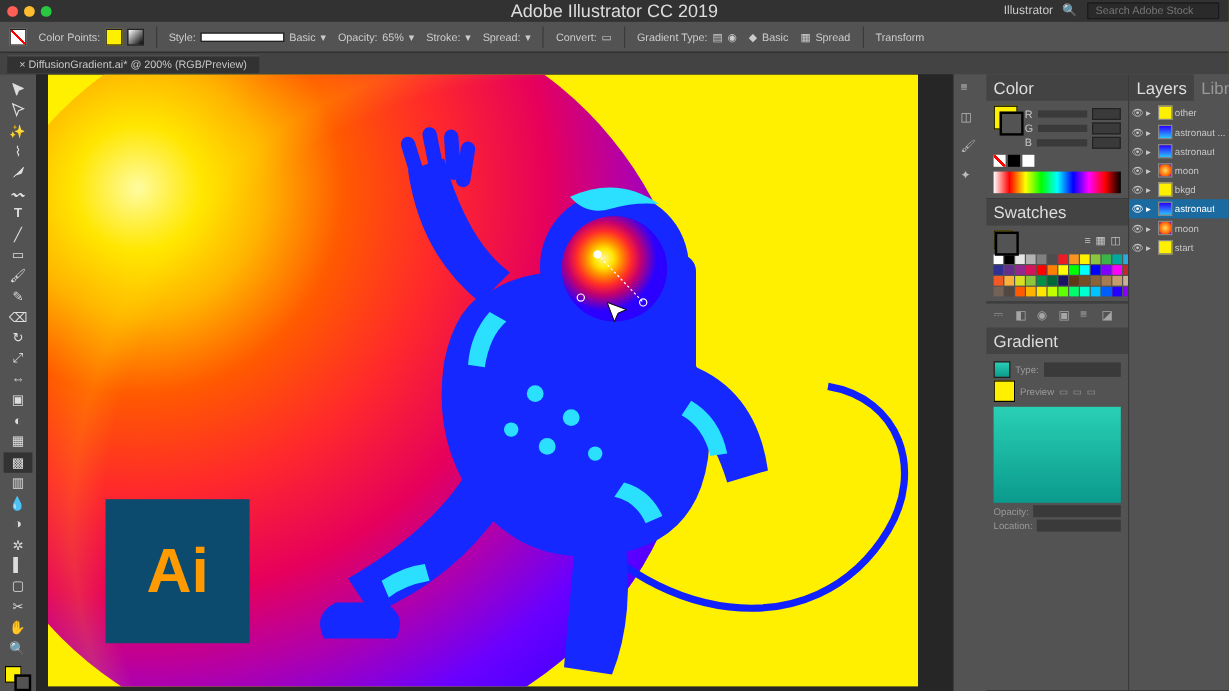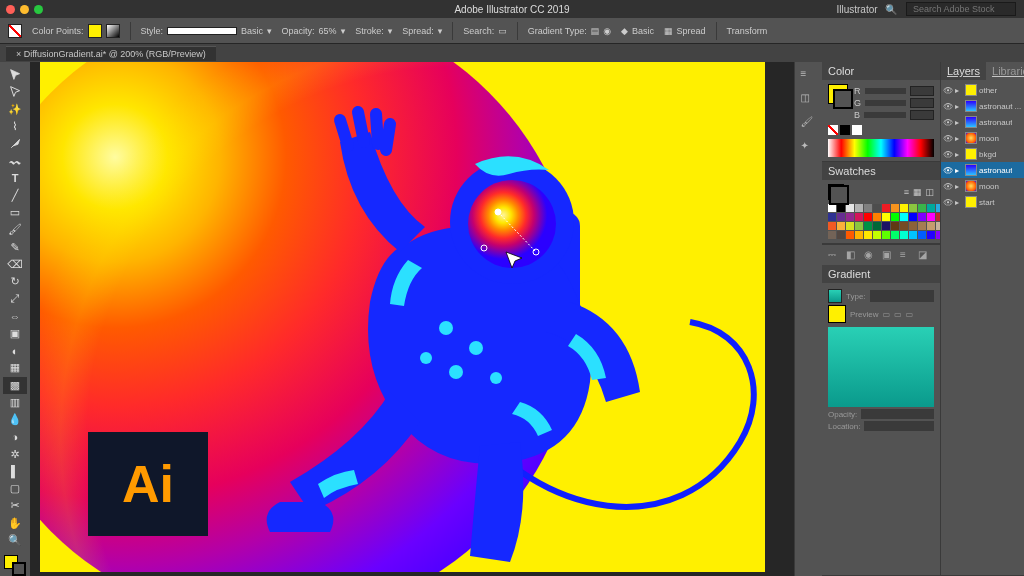--- a/index.html
+++ b/index.html
@@ -3,21 +3,21 @@
 <meta charset="utf-8">
 <style>
 * { margin: 0; padding: 0; box-sizing: border-box; font-family: "Segoe UI", Tahoma, sans-serif; }
 body { background: #323232; color: #c8c8c8; width: 1024px; height: 576px; overflow: hidden; font-size: 10px; }
 .titlebar { height: 18px; background: #323232; display: flex; align-items: center; justify-content: center; position: relative; }
 .traffic-lights { position: absolute; left: 6px; display: flex; gap: 5px; }
 .traffic-lights span { width: 9px; height: 9px; border-radius: 50%; display: inline-block; }
 .tl-red { background: #ff5f57; }
 .tl-yellow { background: #febc2e; }
 .tl-green { background: #28c840; }
-.titlebar .title { font-size: 10px; color: #ddd; }
+.titlebar .title { font-size: 15px; color: #ddd; }
 .essentials { position: absolute; right: 8px; display:flex; align-items:center; gap:8px; }
 .search-stock { background:#2a2a2a; border:1px solid #1a1a1a; padding:1px 6px; font-size:9px; color:#888; width:110px; }
 
 .options-bar { height: 26px; background: #535353; display: flex; align-items: center; gap: 10px; padding: 0 8px; border-bottom: 1px solid #262626; font-size: 9px; }
 .options-bar .swatch { width: 14px; height: 14px; background: #fff000; border:1px solid #222; }
 .options-bar .item { display:flex; align-items:center; gap:4px; color:#ccc; }
 .stroke-line { width:70px; height:8px; background: linear-gradient(#fff,#fff); border:1px solid #222; }
 .vr { width:1px; height:18px; background:#3a3a3a; }
 
 .doc-tab-bar { height: 18px; background: #434343; display:flex; align-items:center; padding-left:6px; font-size:9px; }
@@ -33,33 +33,33 @@
 .tool-fillstroke .stroke { position:absolute; width:14px; height:14px; background:#535353; border:2px solid #000; bottom:0; right:0; }
 
 .canvas-area { flex:1; background:#262626; position:relative; overflow:hidden; }
 .artboard { position:absolute; left:10px; top:0; width:725px; height:510px; background:#fff000; overflow:hidden; }
 .planet { position:absolute; left:-80px; top:-60px; width:620px; height:620px; border-radius:50%;
   background: radial-gradient(circle at 25% 25%, #fffca0 0%, #ffe600 8%, #ffb400 16%, #ff5a00 26%, #ff2a2a 38%, #e6005c 52%, #b300a8 62%, #6a00ff 74%, #2b00ff 90%, #1400a8 100%); }
 .planet-glow { position:absolute; left:-80px; top:-60px; width:620px; height:620px; border-radius:50%;
   background: radial-gradient(circle at 80% 70%, rgba(255,240,0,0.0) 56%, rgba(255,240,0,0.15) 60%, rgba(255,240,0,0) 66%); }
 .logo-text { position:absolute; top:32px; left:50%; transform:translateX(-50%); font-size:28px; letter-spacing:6px; color:#0d7ba0; font-weight:500; }
 .logo-text .u { color:#ff5a00; }
-.ai-badge { position:absolute; left:48px; bottom:36px; width:120px; height:104px; background:#0f172a; display:flex; align-items:center; justify-content:center; }
+.ai-badge { position:absolute; left:48px; bottom:36px; width:120px; height:120px; background:#0c4a6e; display:flex; align-items:center; justify-content:center; }
 .ai-badge span { color:#ff9a00; font-size:52px; font-weight:600; }
 .astronaut-tether { position:absolute; left:380px; top:200px; width:360px; height:300px; }
 .astronaut { position:absolute; left:180px; top:40px; width:480px; height:480px; }
 
 .right-panels { width: 230px; background:#535353; display:flex; }
 .mini-rail { width:28px; background:#535353; border-left:1px solid #3a3a3a; display:flex; flex-direction:column; align-items:center; padding-top:6px; gap:8px; }
 .mini-rail .ic { width:16px; height:16px; color:#bbb; }
 .center-col { width:118px; background:#535353; display:flex; flex-direction:column; }
 .right-col { width:84px; background:#535353; border-left:1px solid #3a3a3a; display:flex; flex-direction:column; }
 
 .panel { border-bottom:1px solid #3a3a3a; }
-.panel-tab { font-size:11px; padding:3px 6px; color:#ddd; background:#434343; }
+.panel-tab { font-size:14px; padding:3px 6px; color:#ddd; background:#434343; }
 .panel-body { padding:4px 6px; font-size:9px; }
 
 .color-spectrum { height:18px; width:100%; background: linear-gradient(90deg,#fff,#ff0000,#ffff00,#00ff00,#00ffff,#0000ff,#ff00ff,#ff0000,#000); margin-top:4px; }
 .color-swatch-big { width:20px; height:20px; background:#fff000; border:1px solid #000; position:relative; }
 .color-swatch-big::after { content:""; position:absolute; right:-6px; bottom:-6px; width:16px; height:16px; border:2px solid #000; background:#535353; }
 .rgb-row { display:flex; align-items:center; gap:4px; margin:2px 0; }
 .rgb-row input { width:24px; height:10px; background:#3a3a3a; border:1px solid #222; font-size:8px; color:#ccc; }
 .slider { flex:1; height:6px; background:#3a3a3a; }
 
 .swatches-grid { display:grid; grid-template-columns: repeat(14, 8px); gap:1px; margin-top:4px; }
@@ -123,21 +123,21 @@
   <div class="item">
       <span>Stroke:</span>
       <span>▾</span>
     </div>
   <div class="item">
       <span>Spread:</span>
       <span>▾</span>
     </div>
   <div class="vr"></div>
   <div class="item">
-      <span>Search:</span>
+      <span>Convert:</span>
       <span>▭</span>
     </div>
   <div class="vr"></div>
   <div class="item">
       <span>Gradient Type:</span>
     <span>▤</span>
     <span>◉</span>
   </div>
   <div class="item">
       <span>◆ </span>
@@ -430,21 +430,21 @@
           <div class="row">
               <span>Location:</span>
               <span style="flex:1;background:#3a3a3a;height:10px;"></span>
             </div>
         </div>
       </div>
     </div>
 
     <div class="right-col">
       <div class="panel" style="flex:1;">
-        <div style="display:flex;text-decoration:underline;">
+        <div style="display:flex;">
           <div class="panel-tab" style="flex:0 0 auto;">Layers</div>
           <div class="panel-tab" style="background:#535353;color:#999;">Libraries</div>
         </div>
         <div class="layers-body" id="layers-body">
             <div class="layer-row">
               <span class="eye">👁</span>
               <span style="width:8px;">▸</span>
               <span class="lthumb bg"></span>
               <span class="layer-name">other</span>
             </div>

